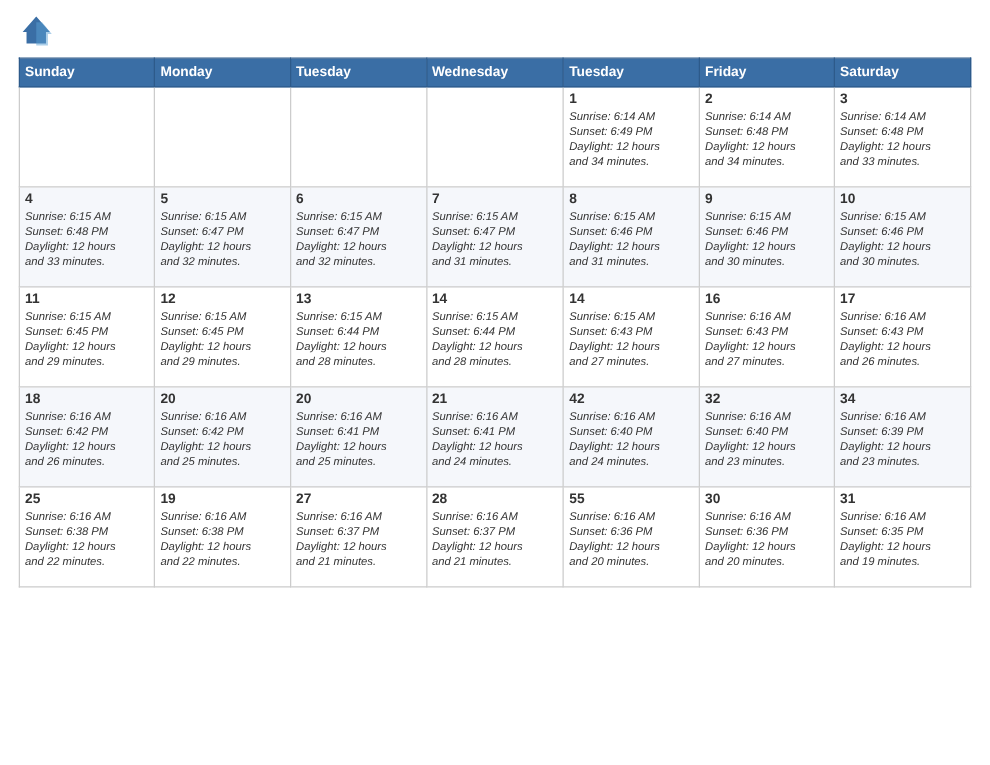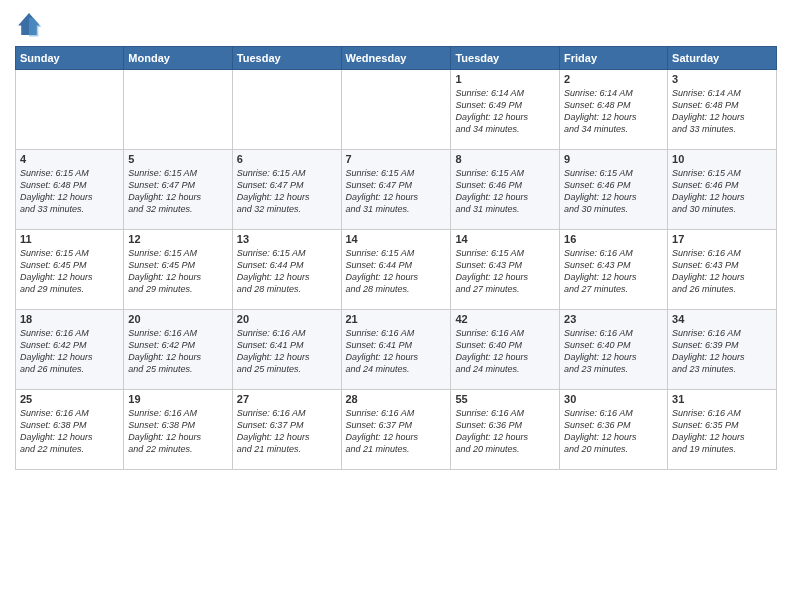--- a/index.html
+++ b/index.html
@@ -289,21 +289,21 @@
 and 24 minutes.</div>
           </td>
           <td>
             <span class="day-num">42</span>
             <div class="day-info" style="white-space: pre-line;">Sunrise: 6:16 AM
 Sunset: 6:40 PM
 Daylight: 12 hours
 and 24 minutes.</div>
           </td>
           <td>
-            <span class="day-num">23</span>
+            <span class="day-num">32</span>
             <div class="day-info" style="white-space: pre-line;">Sunrise: 6:16 AM
 Sunset: 6:40 PM
 Daylight: 12 hours
 and 23 minutes.</div>
           </td>
           <td>
             <span class="day-num">34</span>
             <div class="day-info" style="white-space: pre-line;">Sunrise: 6:16 AM
 Sunset: 6:39 PM
 Daylight: 12 hours

